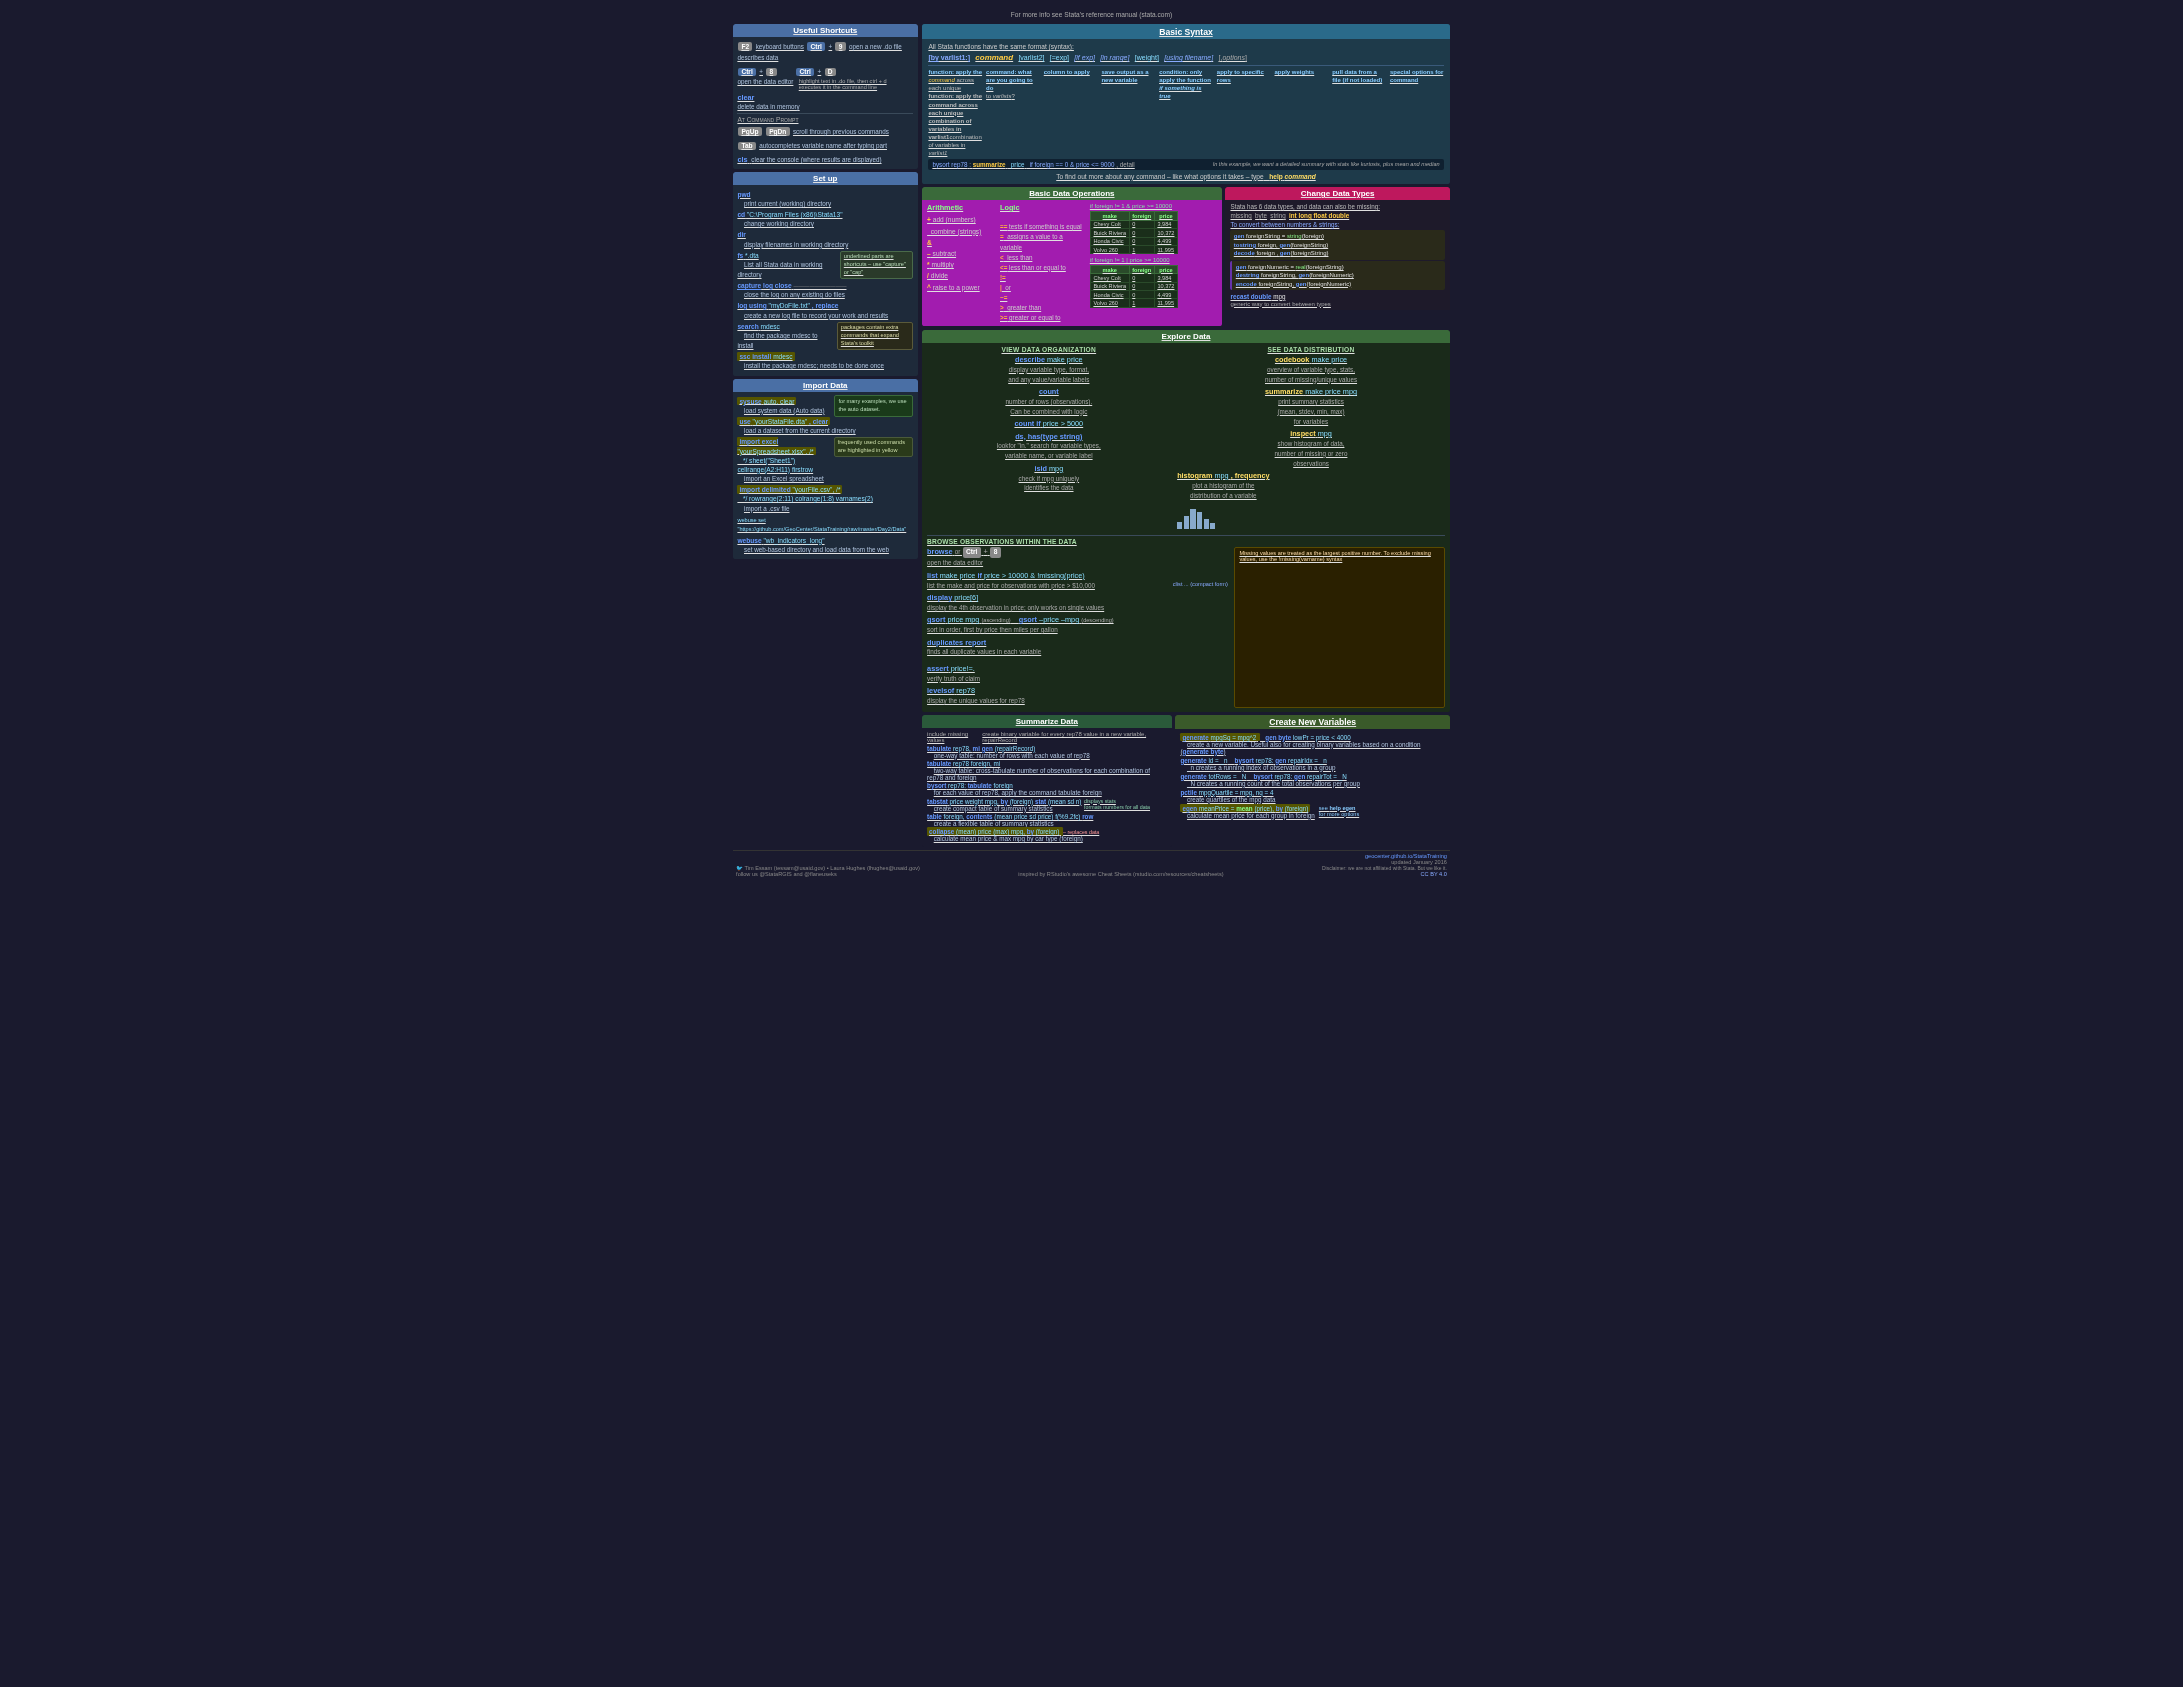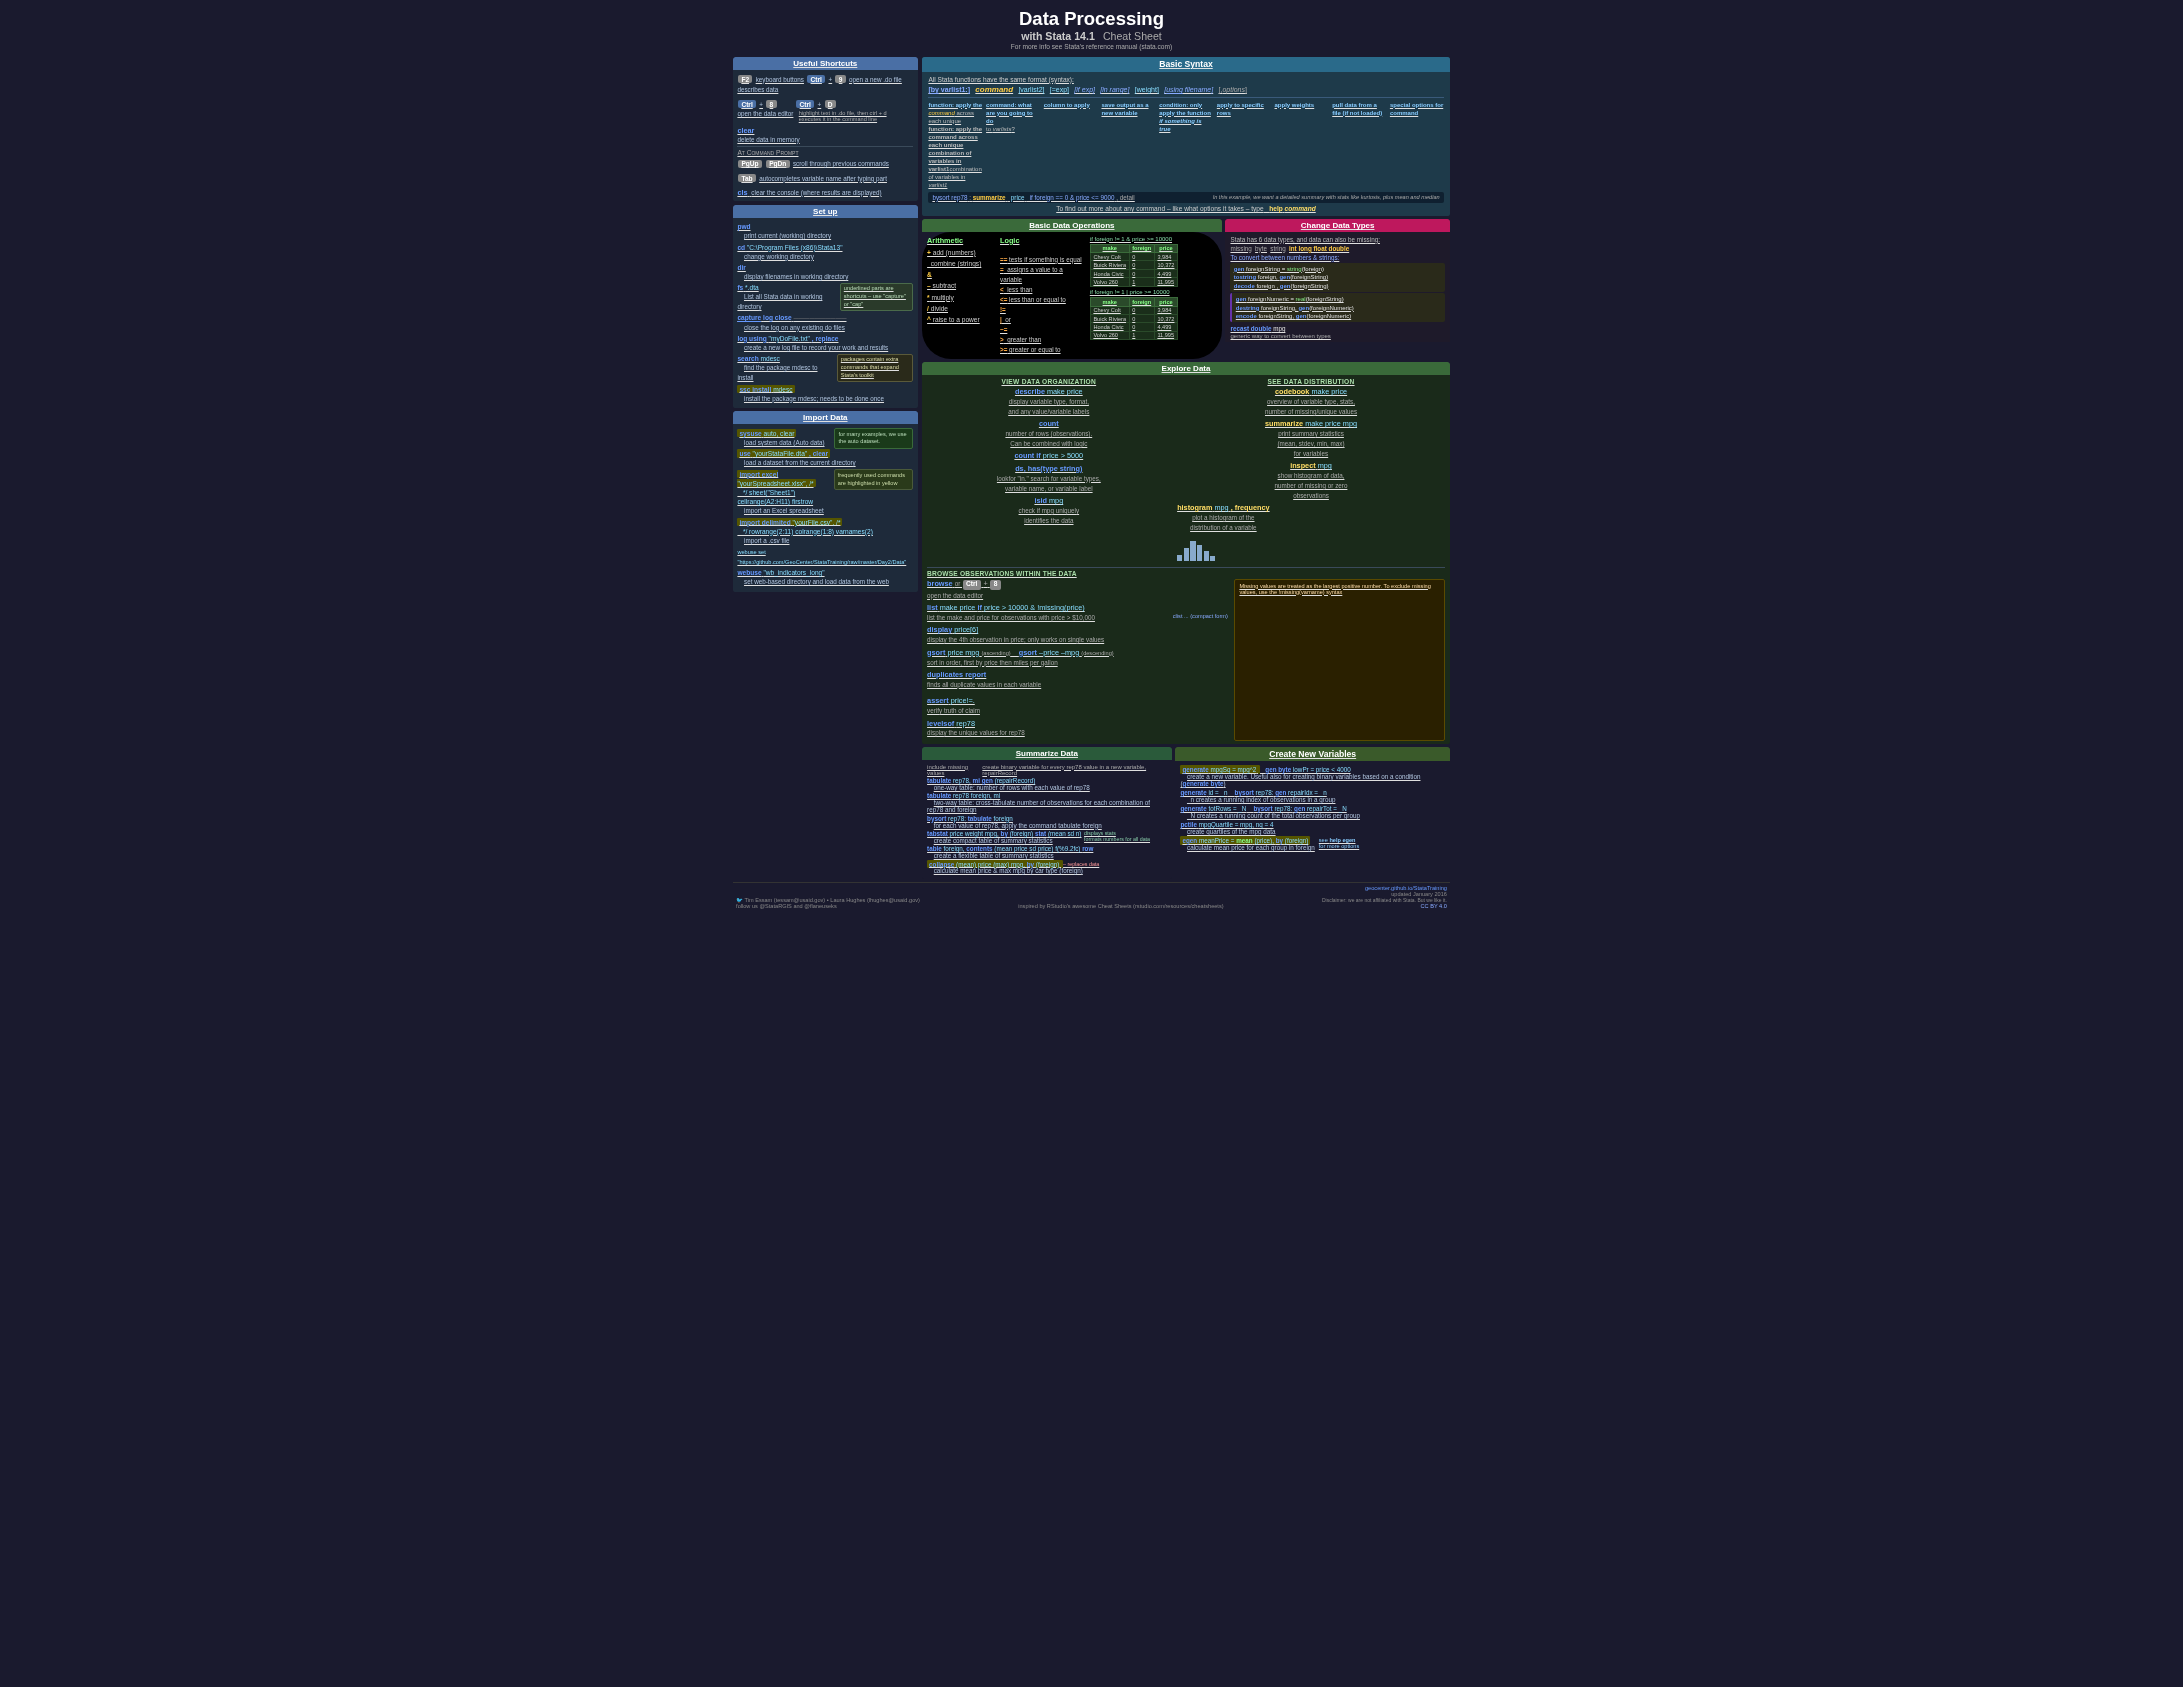--- a/index.html
+++ b/index.html
@@ -275,28 +275,20 @@
     .clearfix::after { content: ''; display: table; clear: both; }
     .line { margin: 1.3px 0; }
     .indent { padding-left: 6.6px; }
   </style>
 </head>
 <body>
 
 <div class="page">
 
   <div class="header">
-    <div>
-      <h1>Data Processing</h1>
-      <span>
-        <span style="font-size:10.6px;color:#ccc;font-weight:bold;">with Stata 14.1</span>
-        &nbsp;&nbsp;
-        <span style="font-size:10.6px;color:#aaa;">Cheat Sheet</span>
-      </span>
-    </div>
     <div class="subtitle">For more info see Stata's reference manual (stata.com)</div>
   </div>
 
   <div class="main-layout">
 
     <div class="left-col">
 
       <div class="section">
         <div class="section-header blue-header">Useful Shortcuts</div>
         <div class="shortcuts-body">
@@ -523,21 +515,21 @@
             <span style="font-weight:bold;color:#ffdd66;">help</span>
             <span style="font-style:italic;font-weight:bold;color:#ffdd66;"> command</span>
           </div>
         </div>
       </div>
 
       <div style="display:flex;gap:3.3px;">
 
         <div class="section" style="flex:1.2;">
           <div class="section-header" style="background:#3a6a3a;color:#fff;">Basic Data Operations</div>
-          <div style="background:#000000;padding:3.3px 5.3px;display:flex;gap:5.3px;border-radius:29px;">
+          <div style="background:#a21caf;padding:3.3px 5.3px;display:flex;gap:5.3px;">
 
             <div style="flex:0.8;">
               <div style="color:#88ff88;font-weight:bold;font-size:7.3px;margin-bottom:2px;">Arithmetic</div>
               <div style="font-size:6.6px;color:#ccc;line-height:1.7;">
                 <span style="color:#ffcc44;font-weight:bold;">+</span> add (numbers)<br>
                 &nbsp;&nbsp;combine (strings)<br>
                 <span style="color:#ffcc44;font-weight:bold;">&amp;</span><br>
                 <span style="color:#ffcc44;font-weight:bold;">–</span> subtract<br>
                 <span style="color:#ffcc44;font-weight:bold;">*</span> multiply<br>
                 <span style="color:#ffcc44;font-weight:bold;">/</span> divide<br>

